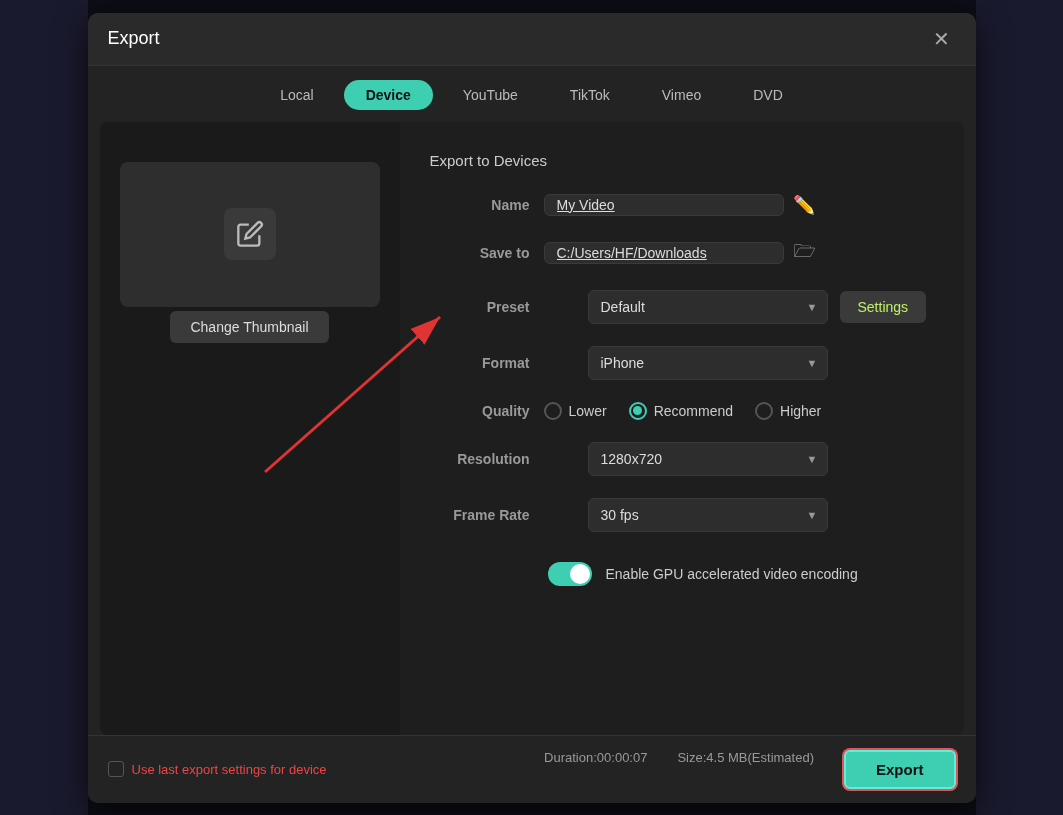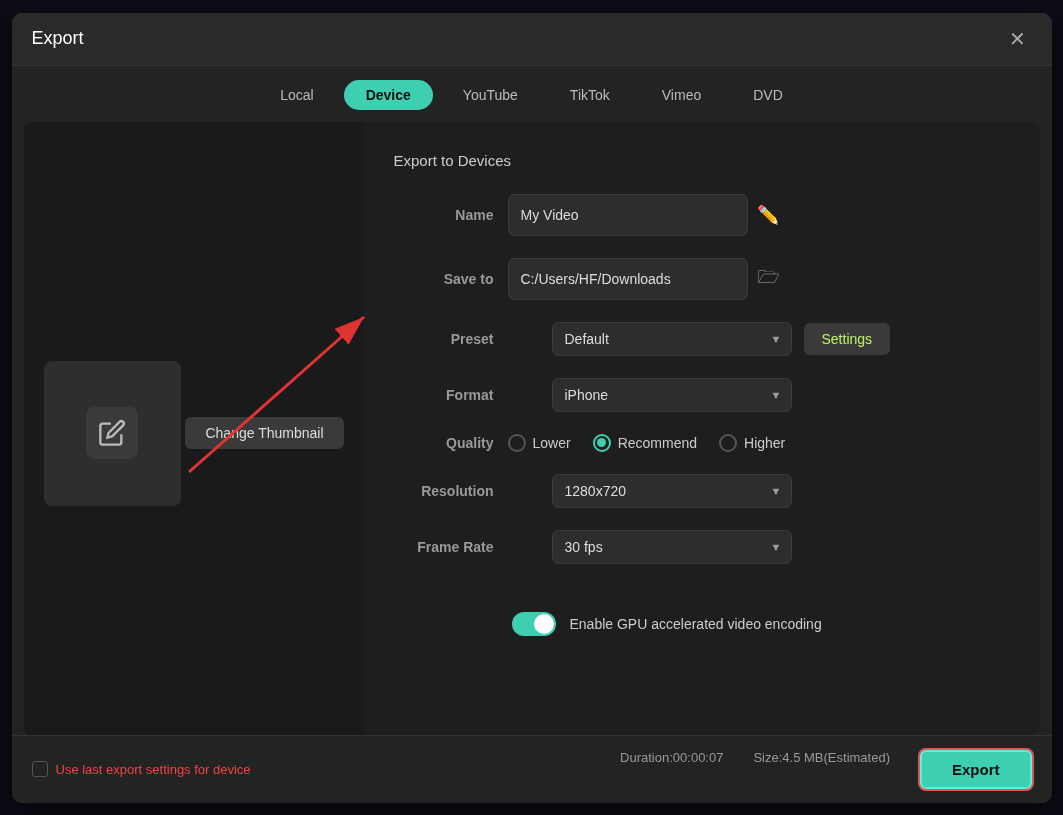--- a/index.html
+++ b/index.html
@@ -8,21 +8,21 @@
       display: flex;
       align-items: center;
       justify-content: center;
       width: 1063px;
       height: 815px;
       font-family: 'Segoe UI', Arial, sans-serif;
       overflow: hidden;
     }
     .modal-overlay {
       position: relative;
-      width: 1063px;
+      width: 888px;
       height: 815px;
       background: rgba(0,0,0,0.5);
       display: flex;
       align-items: center;
       justify-content: center;
     }
     .modal {
       width: 1040px;
       height: 790px;
       background: #232323;
@@ -91,21 +91,21 @@
       background: #1e1e1e;
       border-radius: 8px;
       margin: 0 12px 0 12px;
       overflow: hidden;
     }
     
     .left-panel {
       width: 340px;
       background: #1a1a1a;
       display: flex;
-      flex-direction: row;
+      flex-direction: column;
       align-items: center;
       padding: 40px 20px 30px;
       gap: 4px;
       position: relative;
     }
     .thumbnail-box {
       width: 260px;
       height: 145px;
       background: #2e2e2e;
       border-radius: 8px;
@@ -162,23 +162,24 @@
       margin-right: 14px;
       flex-shrink: 0;
       font-weight: bold;
     }
     .form-input {
       background: #2d2d2d;
       border: 1px solid #3a3a3a;
       border-radius: 6px;
       color: #ddd;
       font-size: 14px;
-      padding: 12px 12px;
+      padding: 2px 12px;
       width: 240px;
       outline: none;
+      text-decoration: underline;
     }
     .ai-icon {
       margin-left: 10px;
       color: #3ecfb2;
       font-size: 18px;
       cursor: pointer;
     }
     .folder-icon {
       margin-left: 10px;
       color: #aaa;
@@ -254,21 +255,21 @@
     }
     .quality-label {
       color: #ccc;
       font-size: 14px;
     }
     
     .gpu-row {
       display: flex;
       align-items: center;
       gap: 14px;
-      margin-top: 26px;
+      margin-top: 8px;
       margin-left: 118px;
     }
     .toggle-switch {
       width: 44px;
       height: 24px;
       background: #3ecfb2;
       border-radius: 12px;
       position: relative;
       cursor: pointer;
       flex-shrink: 0;

